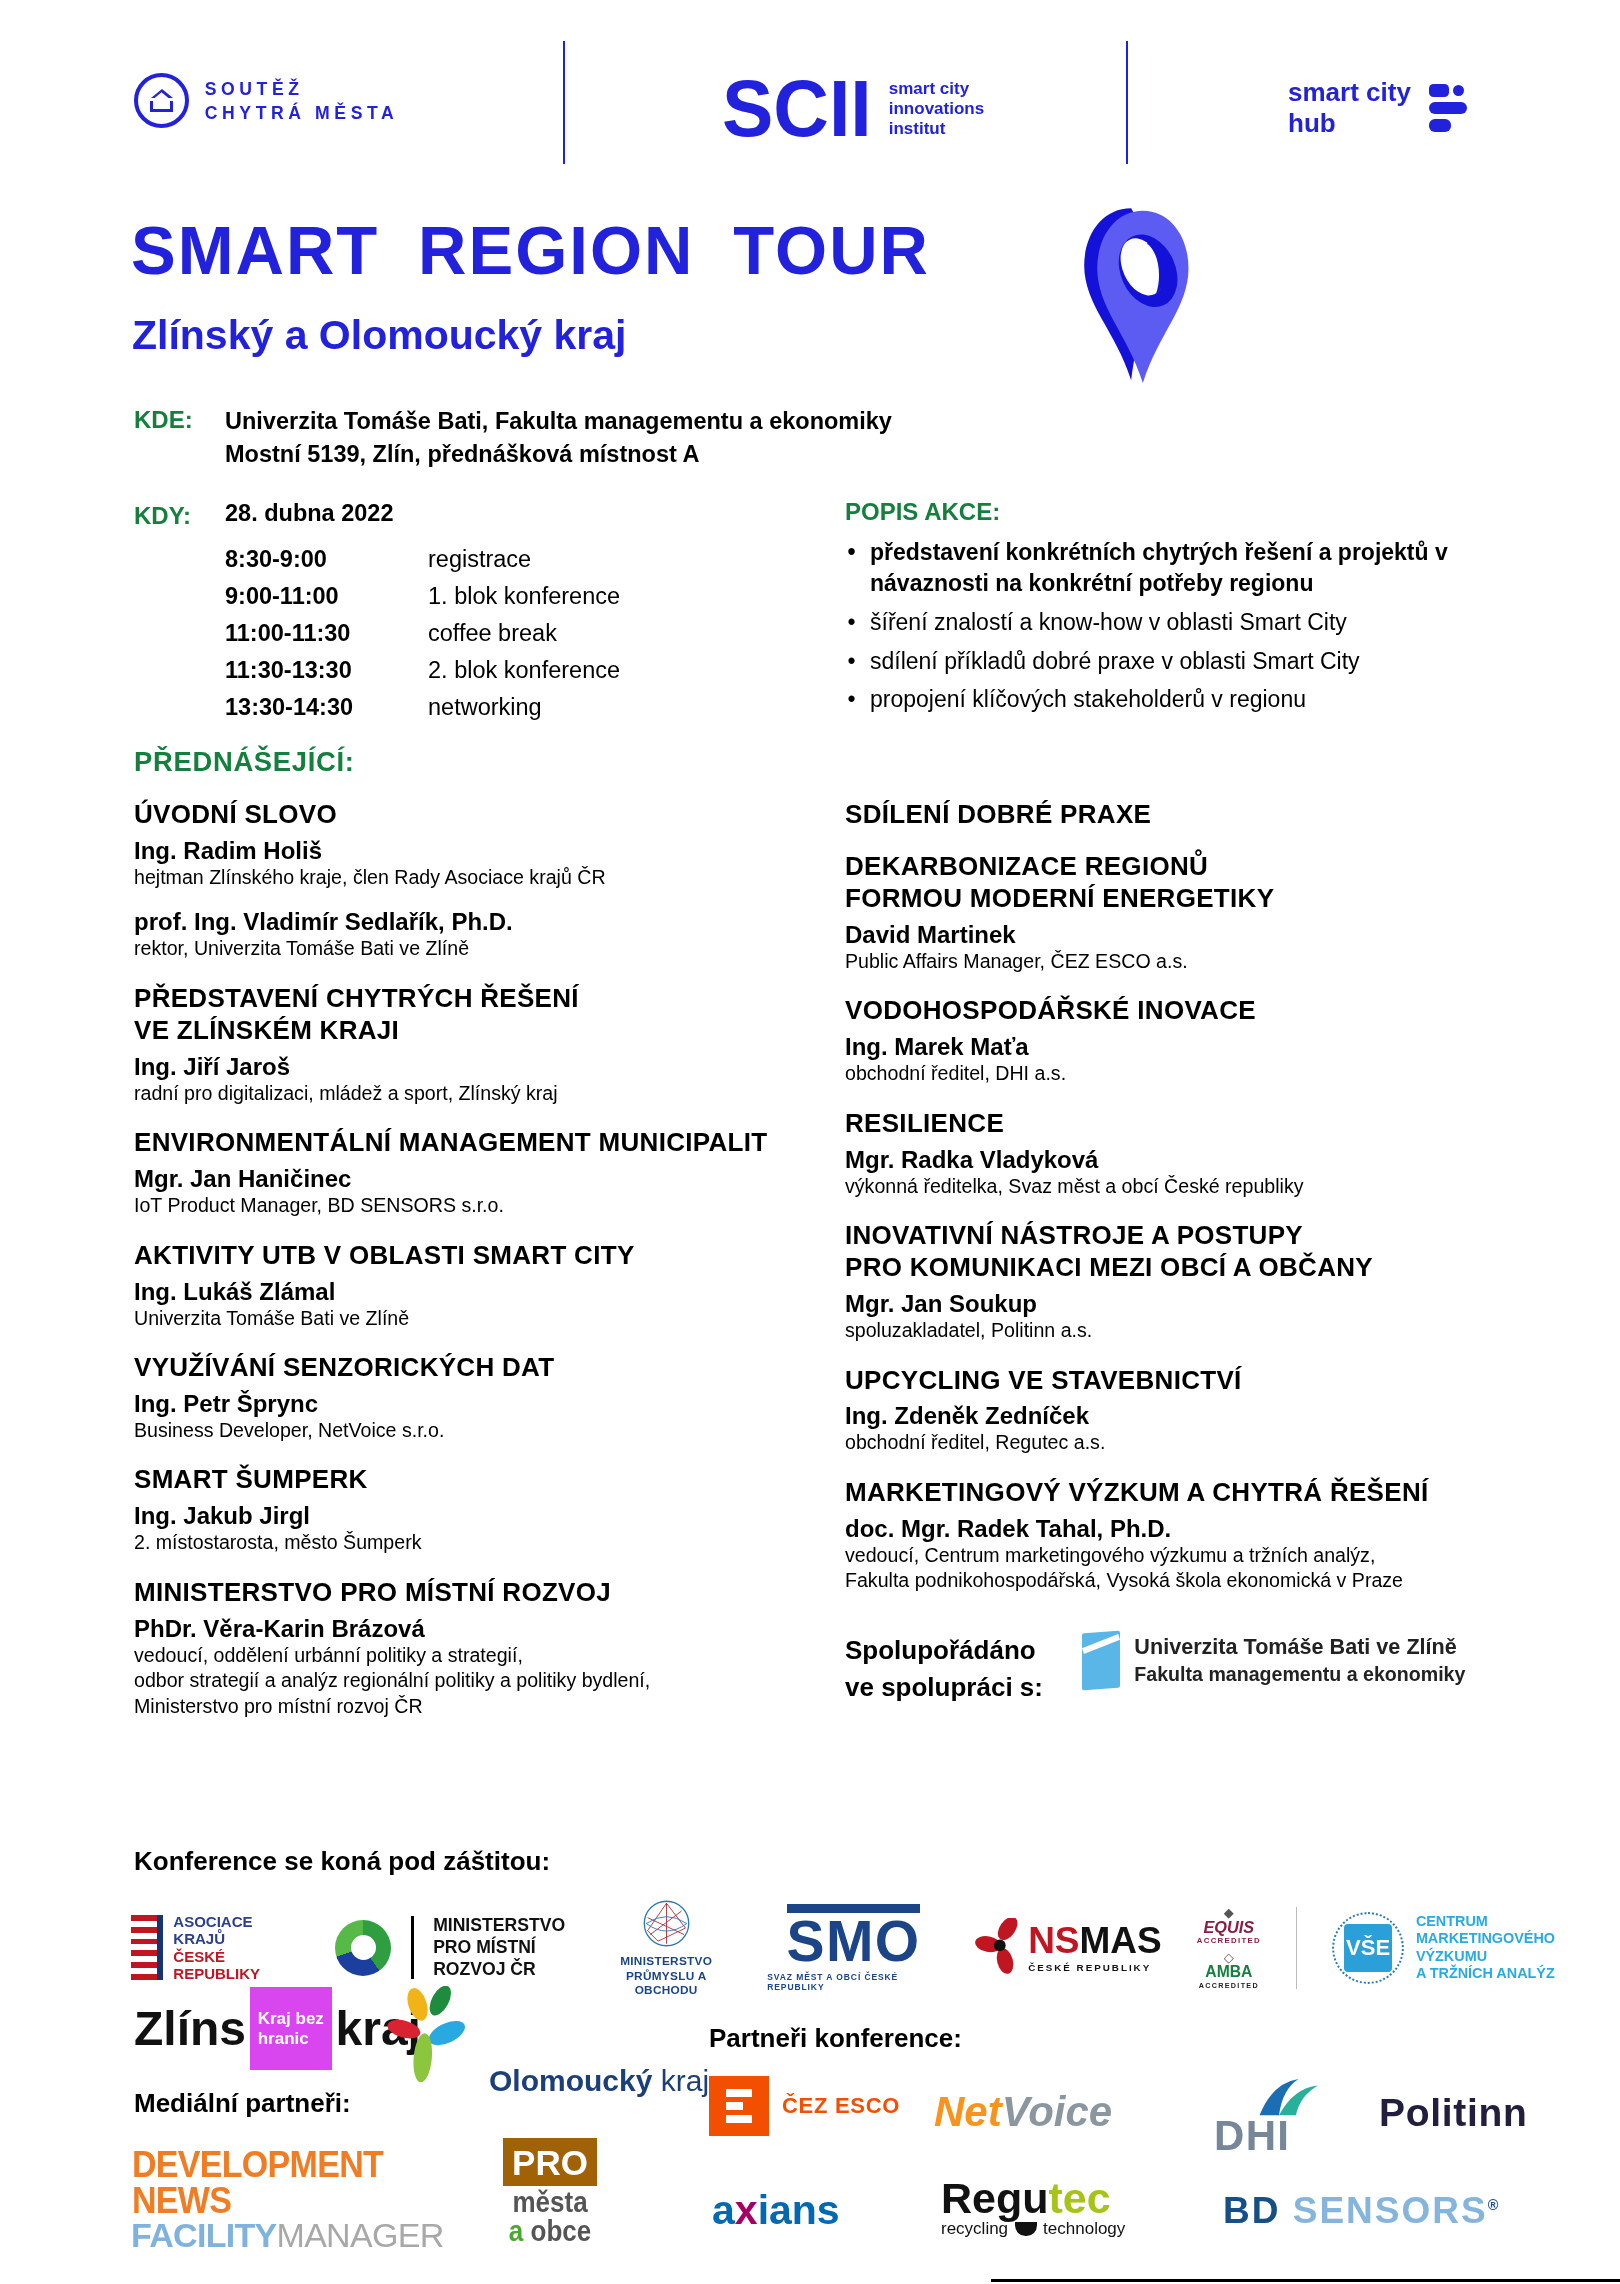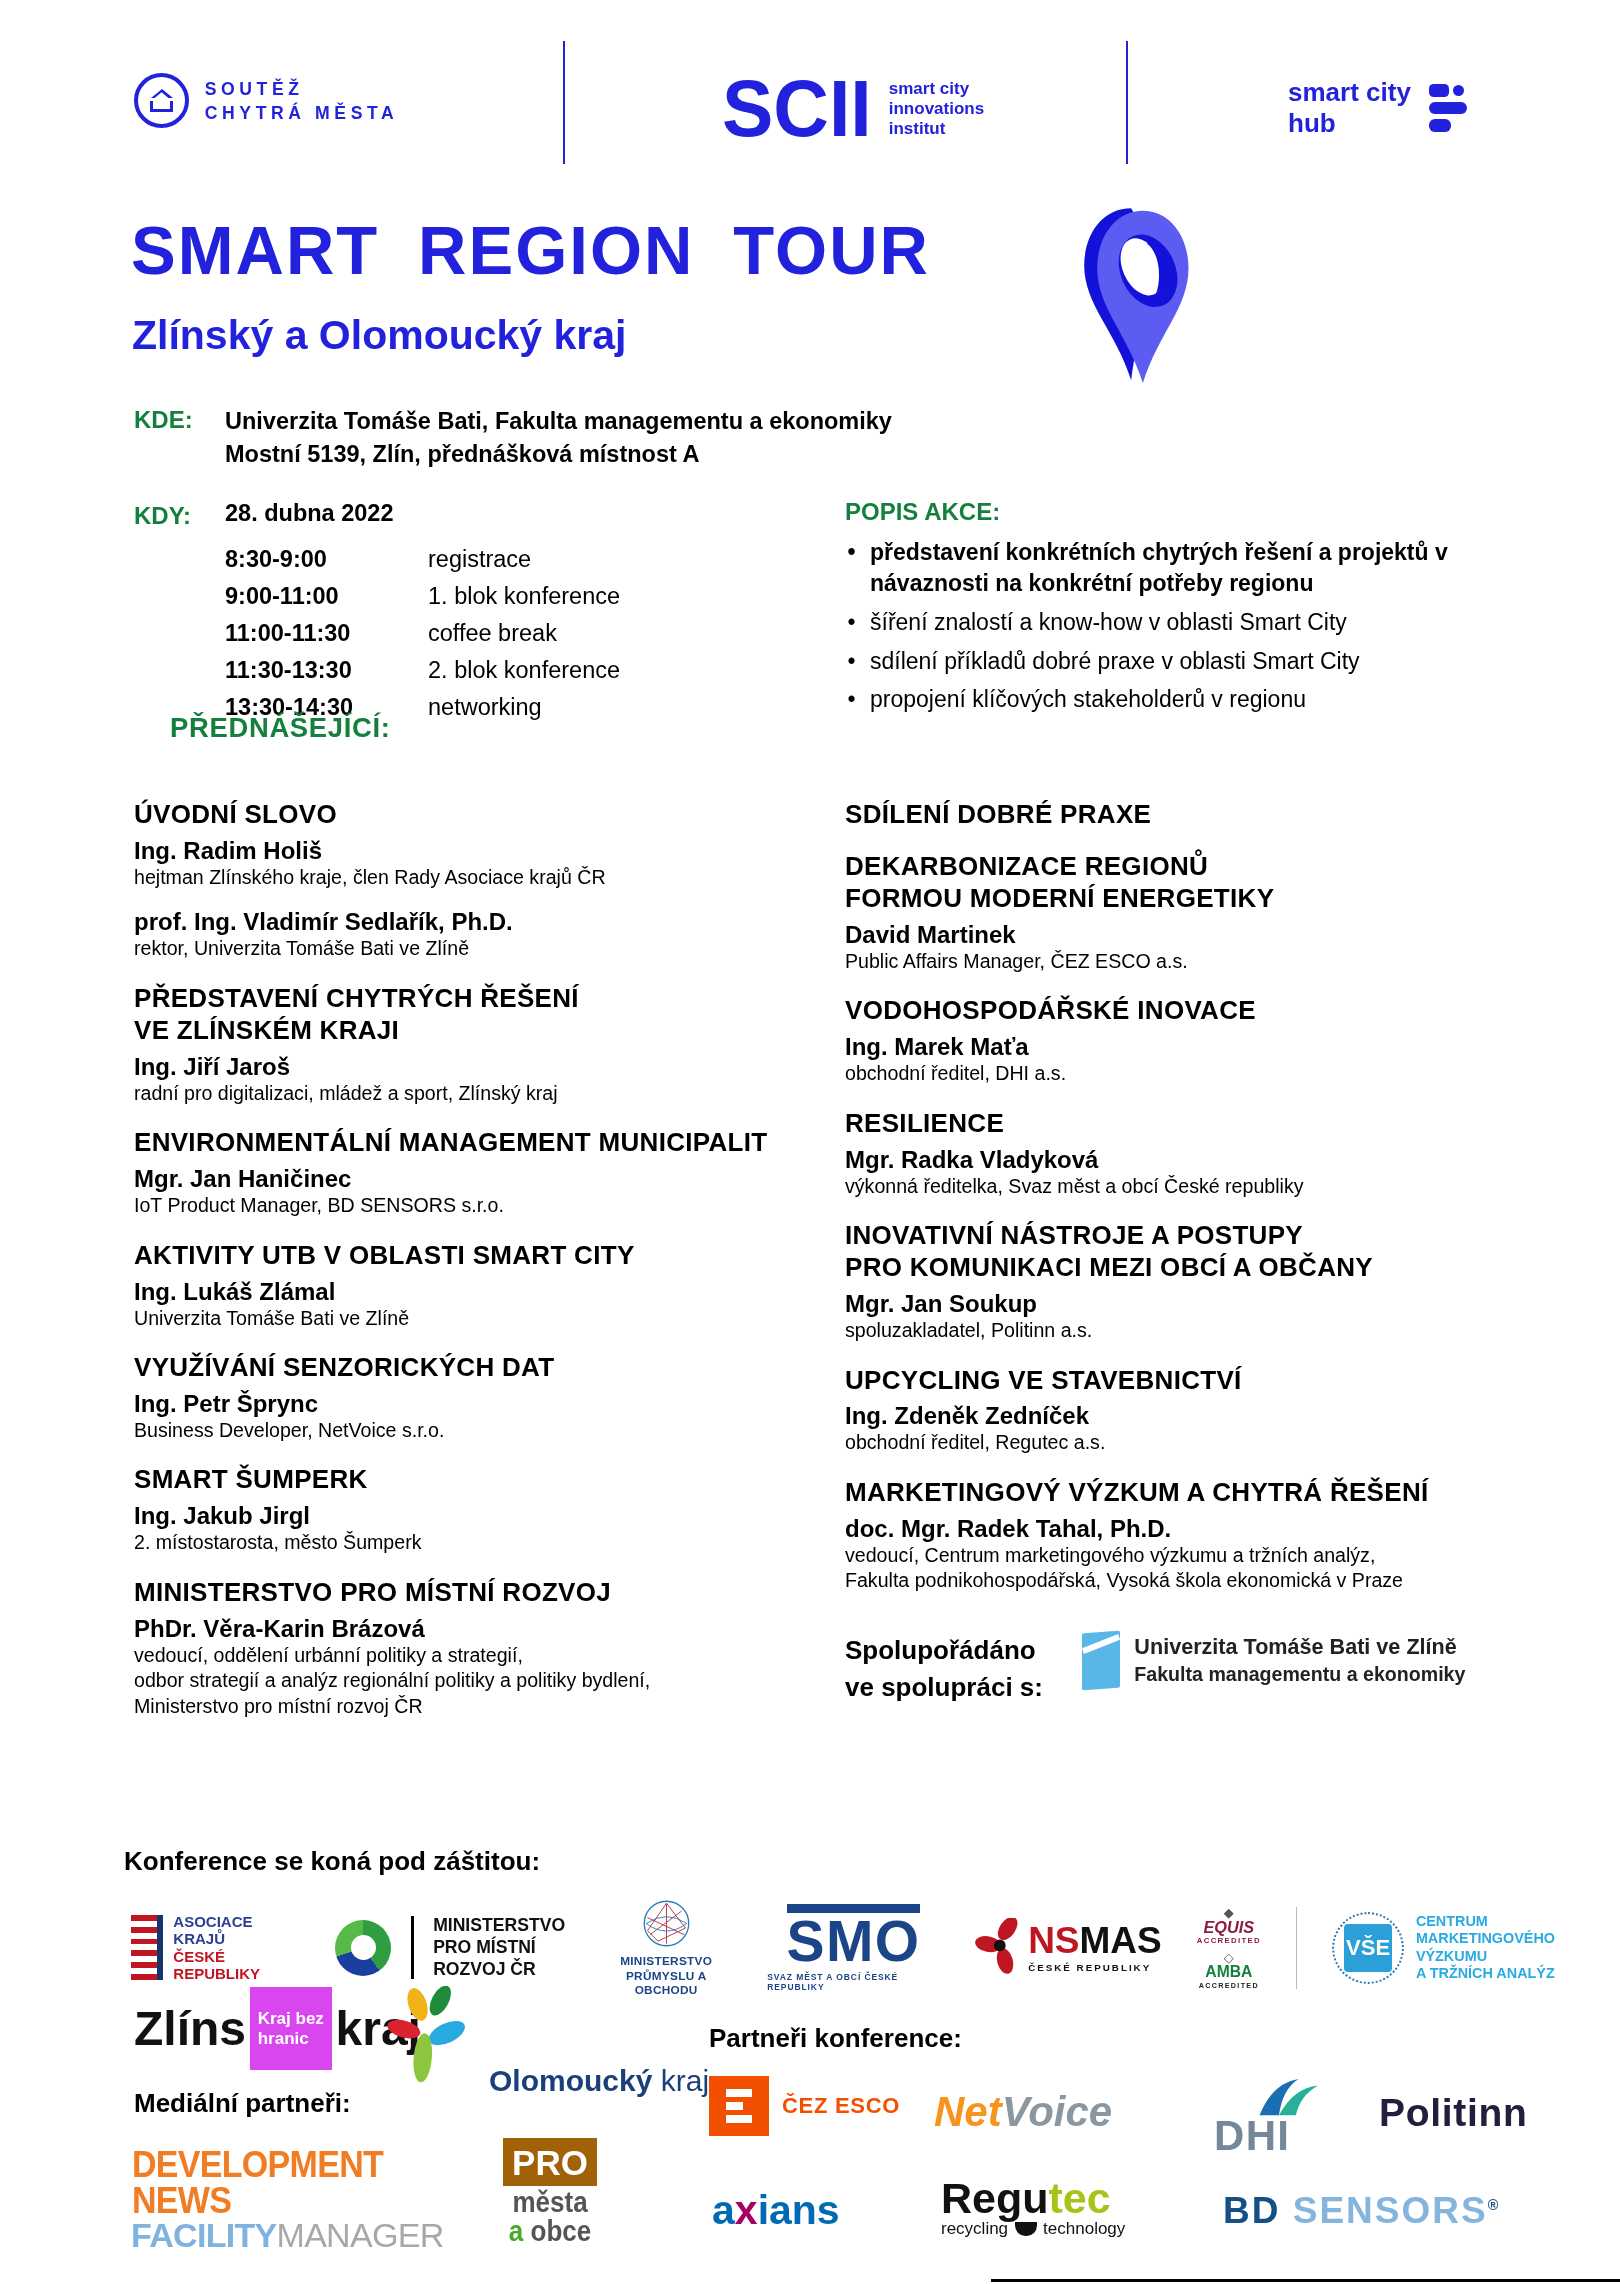--- a/index.html
+++ b/index.html
@@ -222,21 +222,21 @@
   </div>
 
   <div class="abs lbl" style="left:845px;top:498px;">POPIS AKCE:</div>
   <div class="abs" style="left:845px;top:537px;width:712px;">
     <div class="bullet b-bold">představení konkrétních chytrých řešení a projektů v návaznosti na konkrétní potřeby regionu</div>
     <div class="bullet">šíření znalostí a know-how v oblasti Smart City</div>
     <div class="bullet">sdílení příkladů dobré praxe v oblasti Smart City</div>
     <div class="bullet">propojení klíčových stakeholderů v regionu</div>
   </div>
 
-  <div class="abs lbl" style="left:134px;top:712px;font-size:27.4px;letter-spacing:0.7px;margin-left:36px;">PŘEDNÁŠEJÍCÍ:</div>
+  <div class="abs lbl" style="left:134px;top:746px;font-size:27.4px;letter-spacing:0.7px;">PŘEDNÁŠEJÍCÍ:</div>
 
   <div class="col" style="left:134px;top:798px;width:699px;">
     <div class="section">
       <div class="sec-title">ÚVODNÍ SLOVO</div>
       <div class="speaker">
         <div class="sp-name">Ing. Radim Holiš</div>
         <div class="sp-role">hejtman Zlínského kraje, člen Rady Asociace krajů ČR</div>
       </div>
       <div class="speaker" style="margin-top:17px;">
         <div class="sp-name">prof. Ing. Vladimír Sedlařík, Ph.D.</div>
@@ -348,21 +348,21 @@
       <div class="utb">
         <div class="utb-book"></div>
         <div>
           <div class="utb-l1">Univerzita Tomáše Bati ve Zlíně</div>
           <div class="utb-l2">Fakulta managementu a ekonomiky</div>
         </div>
       </div>
     </div>
   </div>
 
-  <div class="abs bot-h" style="left:124px;top:1846px;">Konference se koná pod záštitou:</div>
+  <div class="abs bot-h" style="left:134px;top:1846px;">Konference se koná pod záštitou:</div>
 
   <div class="abs zrow" style="left:131px;top:1898px;width:1424px;">
     <div class="lg">
       <div class="ak-flag"></div>
       <div>
         <div class="ak-t1">ASOCIACE KRAJŮ</div>
         <div class="ak-t2">ČESKÉ REPUBLIKY</div>
       </div>
     </div>
     <div class="lg">

